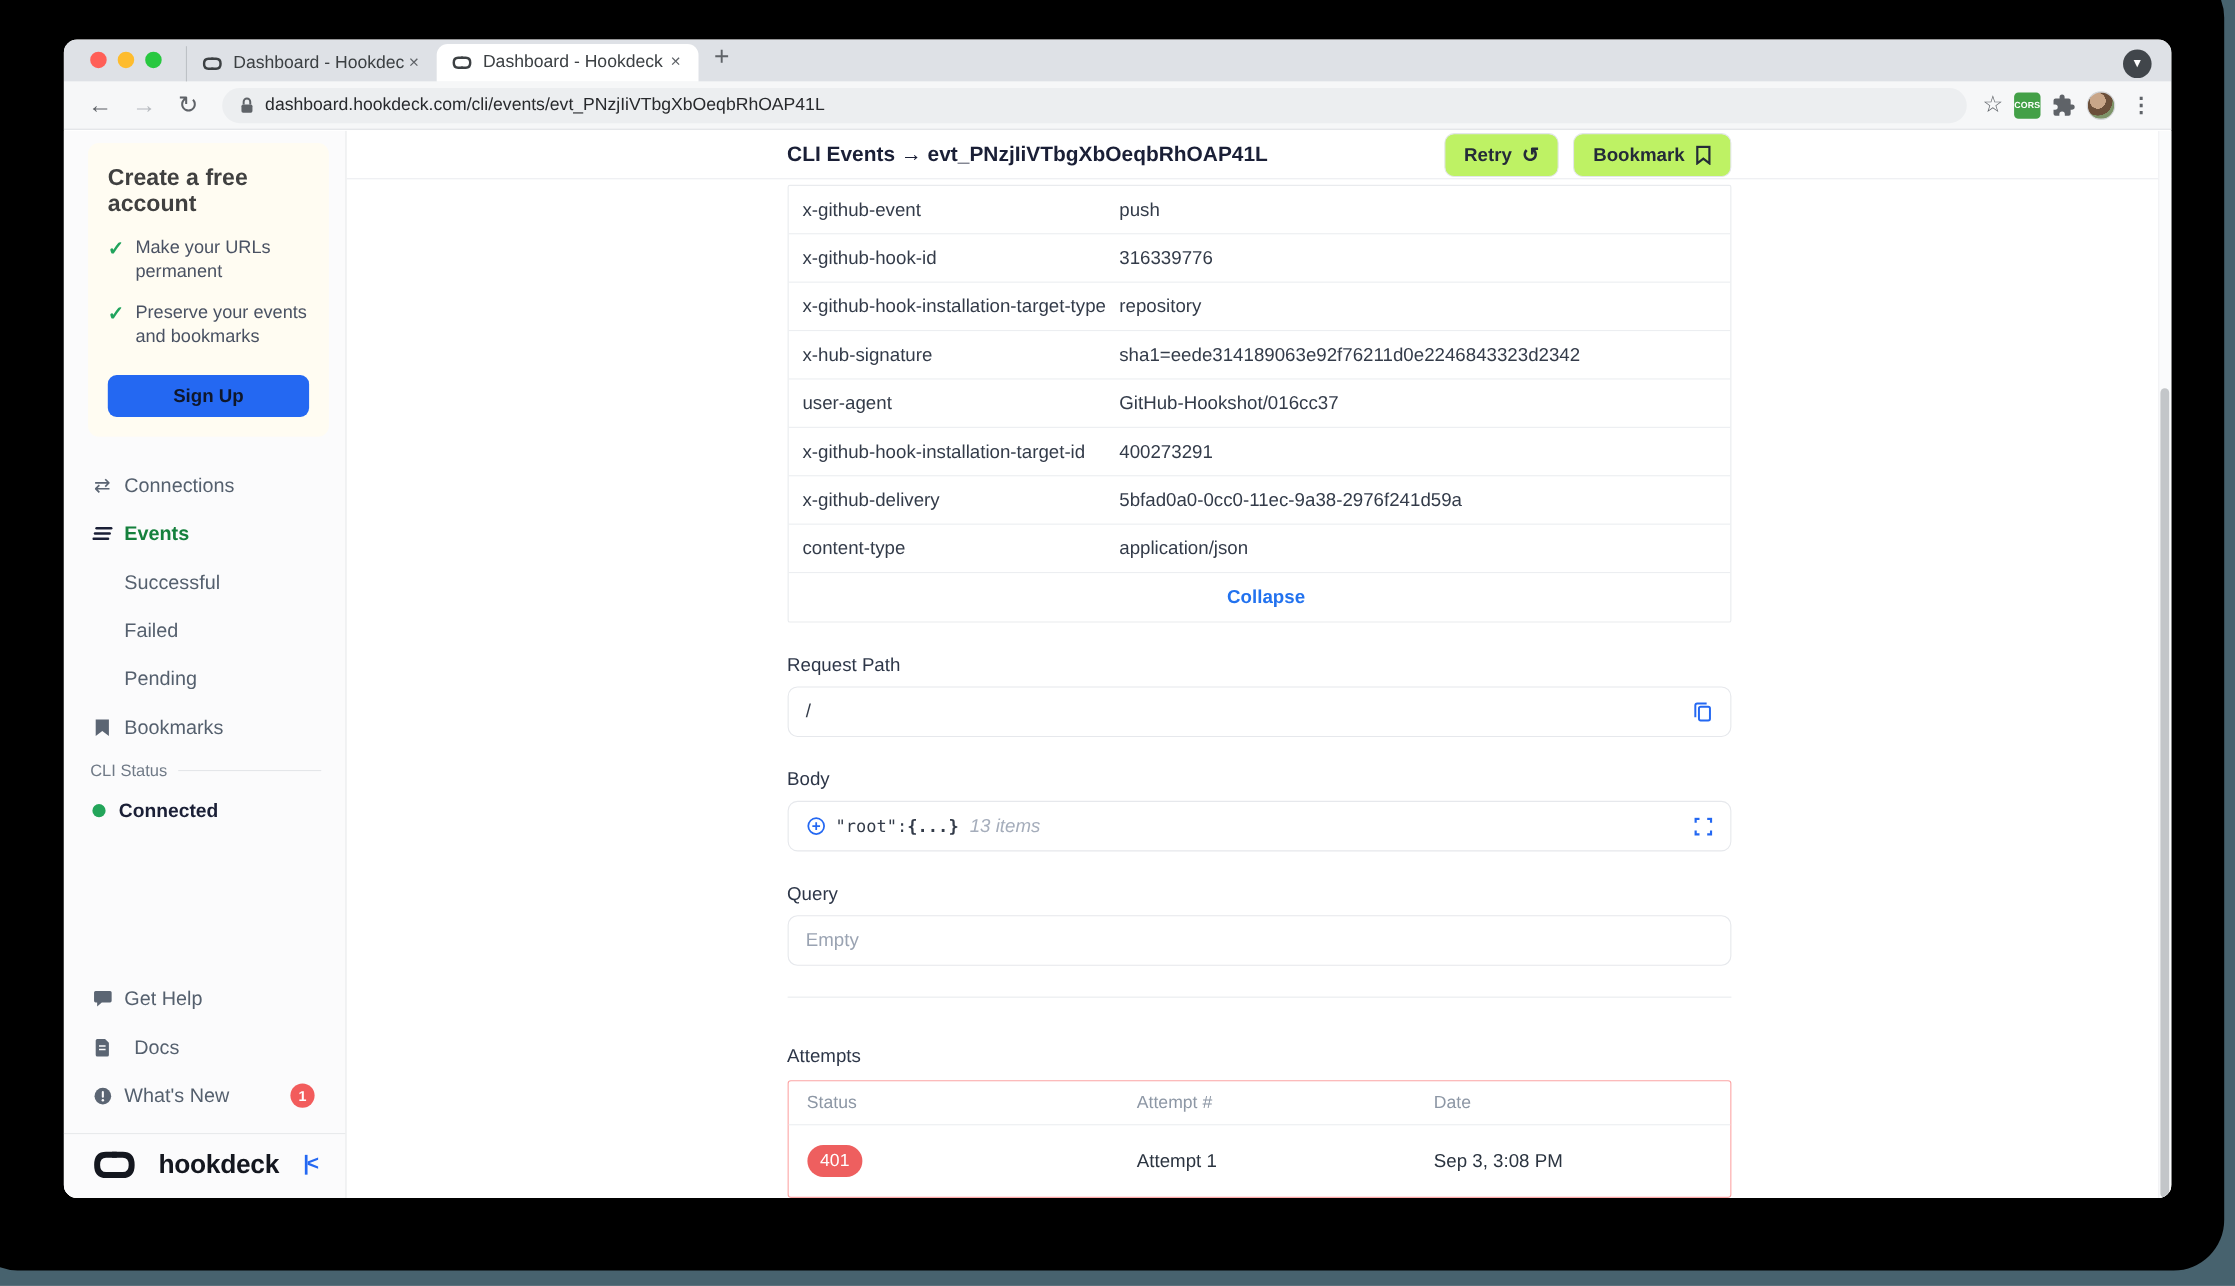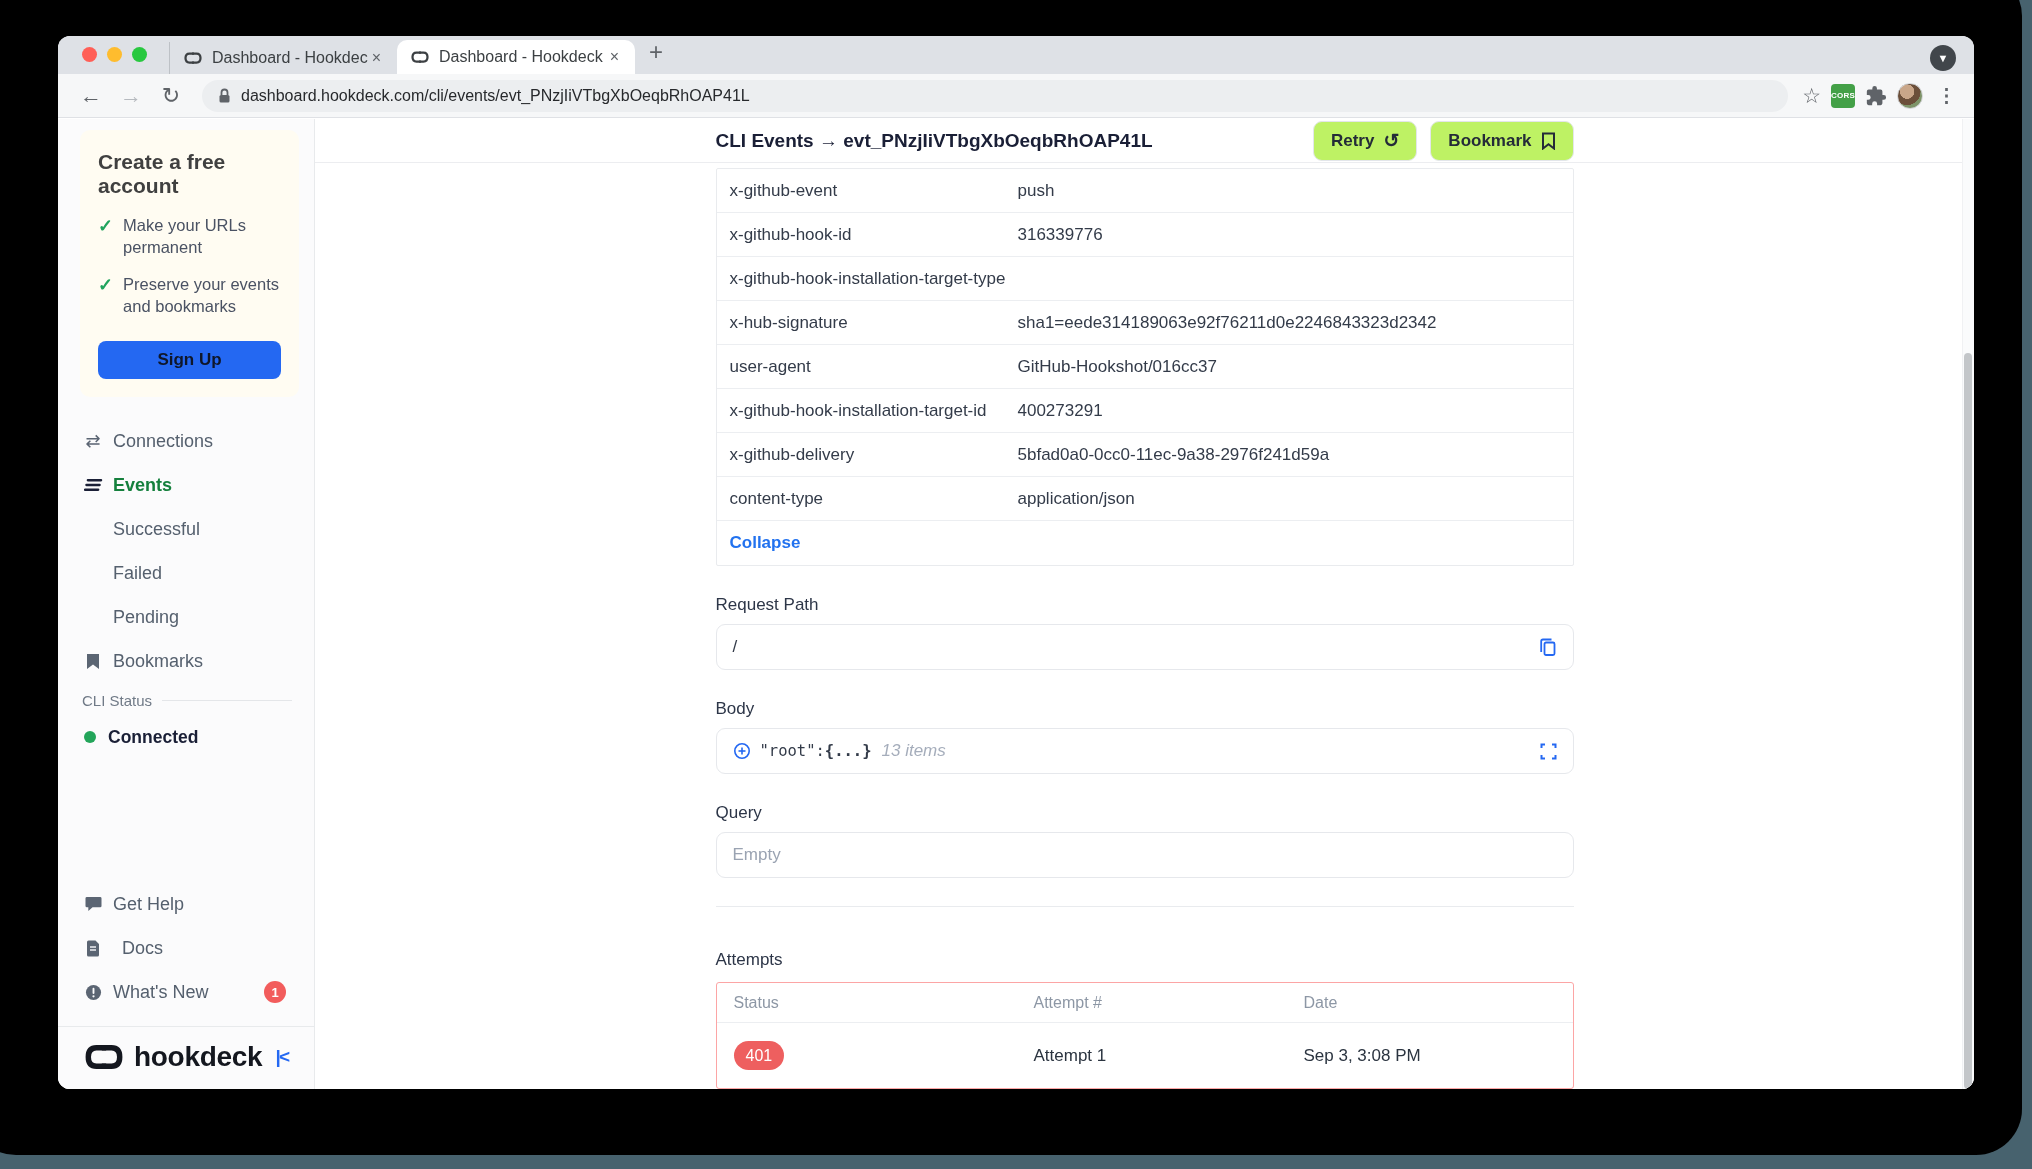--- a/index.html
+++ b/index.html
@@ -71,42 +71,42 @@
   .connected-row { display:flex; align-items:center; height:40px; padding-left:26px; gap:12px; }
   .status-dot { width:12px; height:12px; border-radius:50%; background:#23a55a; }
   .connected-label { font-size:17.5px; font-weight:bold; color:#1a1f36; }
   .side-spacer { flex:1; }
   .badge-red { margin-left:auto; margin-right:28px; min-width:22px; height:22px; border-radius:11px;
     background:#f25c5c; color:#fff; font-size:13px; font-weight:bold; display:flex; align-items:center;
     justify-content:center; padding:0 6px; }
   .side-divider { height:1px; background:#e8eaec; margin-top:12px; }
   .logo-row { display:flex; align-items:center; padding:14px 26px 16px 26px; }
   .logo-svg { width:40px; height:26px; }
-  .logo-text { font-size:28px; font-weight:bold; color:#14171f; margin-left:10px; letter-spacing:-.3px; }
+  .logo-text { font-size:24px; font-weight:bold; color:#14171f; margin-left:20px; letter-spacing:-.3px; }
   .collapse-ic { margin-left:auto; color:#2468f2; font-size:19px; font-weight:bold; letter-spacing:-2px; }
 
   
   .main { flex:1; display:flex; flex-direction:column; position:relative; overflow:hidden; }
   .page-header { height:44px; border-bottom:1px solid #ecedf0; display:flex; align-items:center; flex:none; }
   .header-inner { width:858px; margin:0 auto; display:flex; align-items:center; }
   .page-title { font-size:19px; font-weight:bold; color:#1a1f36; }
   .header-btns { margin-left:auto; display:flex; gap:13px; }
   .hbtn { height:40px; background:#bef264; border:1px solid #e3e6ea; border-radius:9px; display:flex;
     align-items:center; gap:9px; padding:0 17px; font-size:17px; font-weight:bold; color:#242b38;
     font-family:inherit; }
   .hbtn .bicon { color:#242b38; font-size:19px; display:flex; }
 
   .content-col { width:858px; margin:5px auto 0 auto; }
 
   
   .kv-table { border:1px solid #e9ebee; border-radius:2px; }
   .kv-row { display:grid; grid-template-columns:288px 1fr; align-items:center; height:44px;
     padding-left:13px; border-bottom:1px solid #eceef1; font-size:17px; color:#333b49; }
   .kv-row:last-child { border-bottom:none; }
-  .collapse-row { height:44px; display:flex; align-items:center; padding-left:13px; }
+  .collapse-row { height:44px; display:flex; align-items:center; padding-left:13px;justify-content:center; }
   .collapse-link { color:#2272ef; font-weight:bold; font-size:17px; }
 
   .sec-label { font-size:17px; color:#2d3648; margin-top:29px; }
   .sec-box { margin-top:9px; border:1px solid #e6e8ec; border-radius:9px; height:46px;
     display:flex; align-items:center; padding:0 16px; font-size:17px; color:#333b49; }
   .sec-box .right-ic { margin-left:auto; color:#2468f2; display:flex; }
   .mono { font-family:"DejaVu Sans Mono", monospace; font-size:15.5px; }
   .body-brace { font-weight:bold; }
   .items-note { color:#a5adbb; font-style:italic; margin-left:10px; }
   .placeholder { color:#9aa3b2; }
@@ -315,20 +315,21 @@
           <div class="kv-row">
             <span>x-github-event</span>
             <span>push</span>
           </div>
           <div class="kv-row">
             <span>x-github-hook-id</span>
             <span>316339776</span>
           </div>
           <div class="kv-row">
             <span>x-github-hook-installation-target-type</span>
+            <span>repository</span>
           </div>
           <div class="kv-row">
             <span>x-hub-signature</span>
             <span>sha1=eede314189063e92f76211d0e2246843323d2342</span>
           </div>
           <div class="kv-row">
             <span>user-agent</span>
             <span>GitHub-Hookshot/016cc37</span>
           </div>
           <div class="kv-row">

